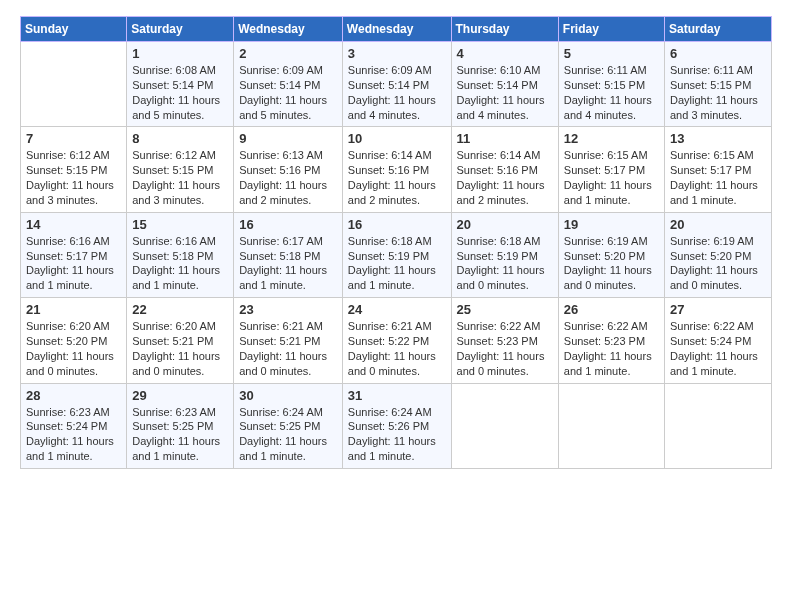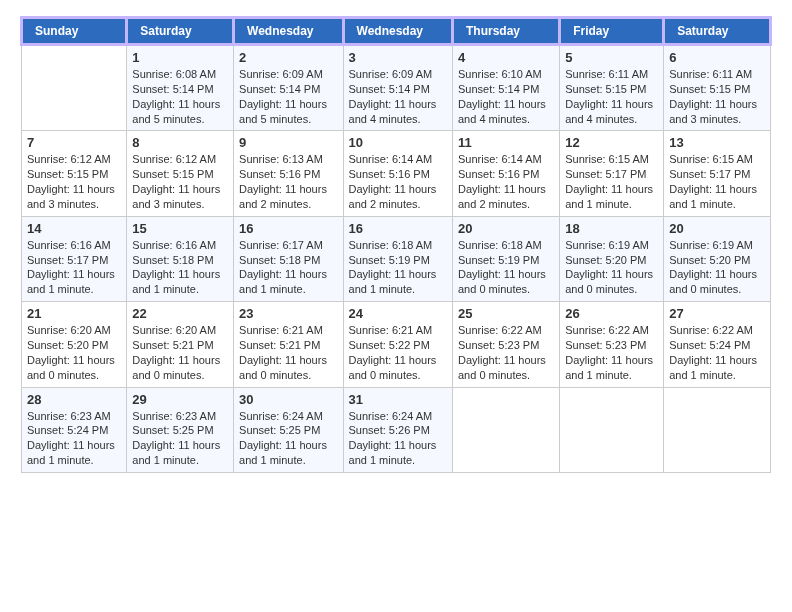--- a/index.html
+++ b/index.html
@@ -40,25 +40,25 @@
       color: #555;
     }
     table {
       width: 100%;
       border-collapse: collapse;
       font-size: 10px;
     }
     thead tr th {
       background-color: #2d6bbf;
       color: #fff;
-      padding: 5px 12px;
+      padding: 5px 4px;
       text-align: left;
       font-size: 12px;
       font-weight: bold;
-      border: 3px solid #c4b5fd;
+      border: 1px solid #c4b5fd;
     }
     tbody tr td {
       border: 1px solid #ccc;
       vertical-align: top;
       padding: 4px 5px;
       width: 113px;
       min-height: 80px;
       height: 82px;
     }
     .day-number {
@@ -176,21 +176,21 @@
           </td>
           <td>
             <span class="day-number">16</span>
             <div class="day-info">Sunrise: 6:18 AM<br>Sunset: 5:19 PM<br>Daylight: 11 hours<br>and 1 minute.</div>
           </td>
           <td>
             <span class="day-number">20</span>
             <div class="day-info">Sunrise: 6:18 AM<br>Sunset: 5:19 PM<br>Daylight: 11 hours<br>and 0 minutes.</div>
           </td>
           <td>
-            <span class="day-number">18</span>
+            <span class="day-number">19</span>
             <div class="day-info">Sunrise: 6:19 AM<br>Sunset: 5:20 PM<br>Daylight: 11 hours<br>and 0 minutes.</div>
           </td>
           <td>
             <span class="day-number">20</span>
             <div class="day-info">Sunrise: 6:19 AM<br>Sunset: 5:20 PM<br>Daylight: 11 hours<br>and 0 minutes.</div>
           </td>
         </tr>
         <tr>
           <td>
             <span class="day-number">21</span>

